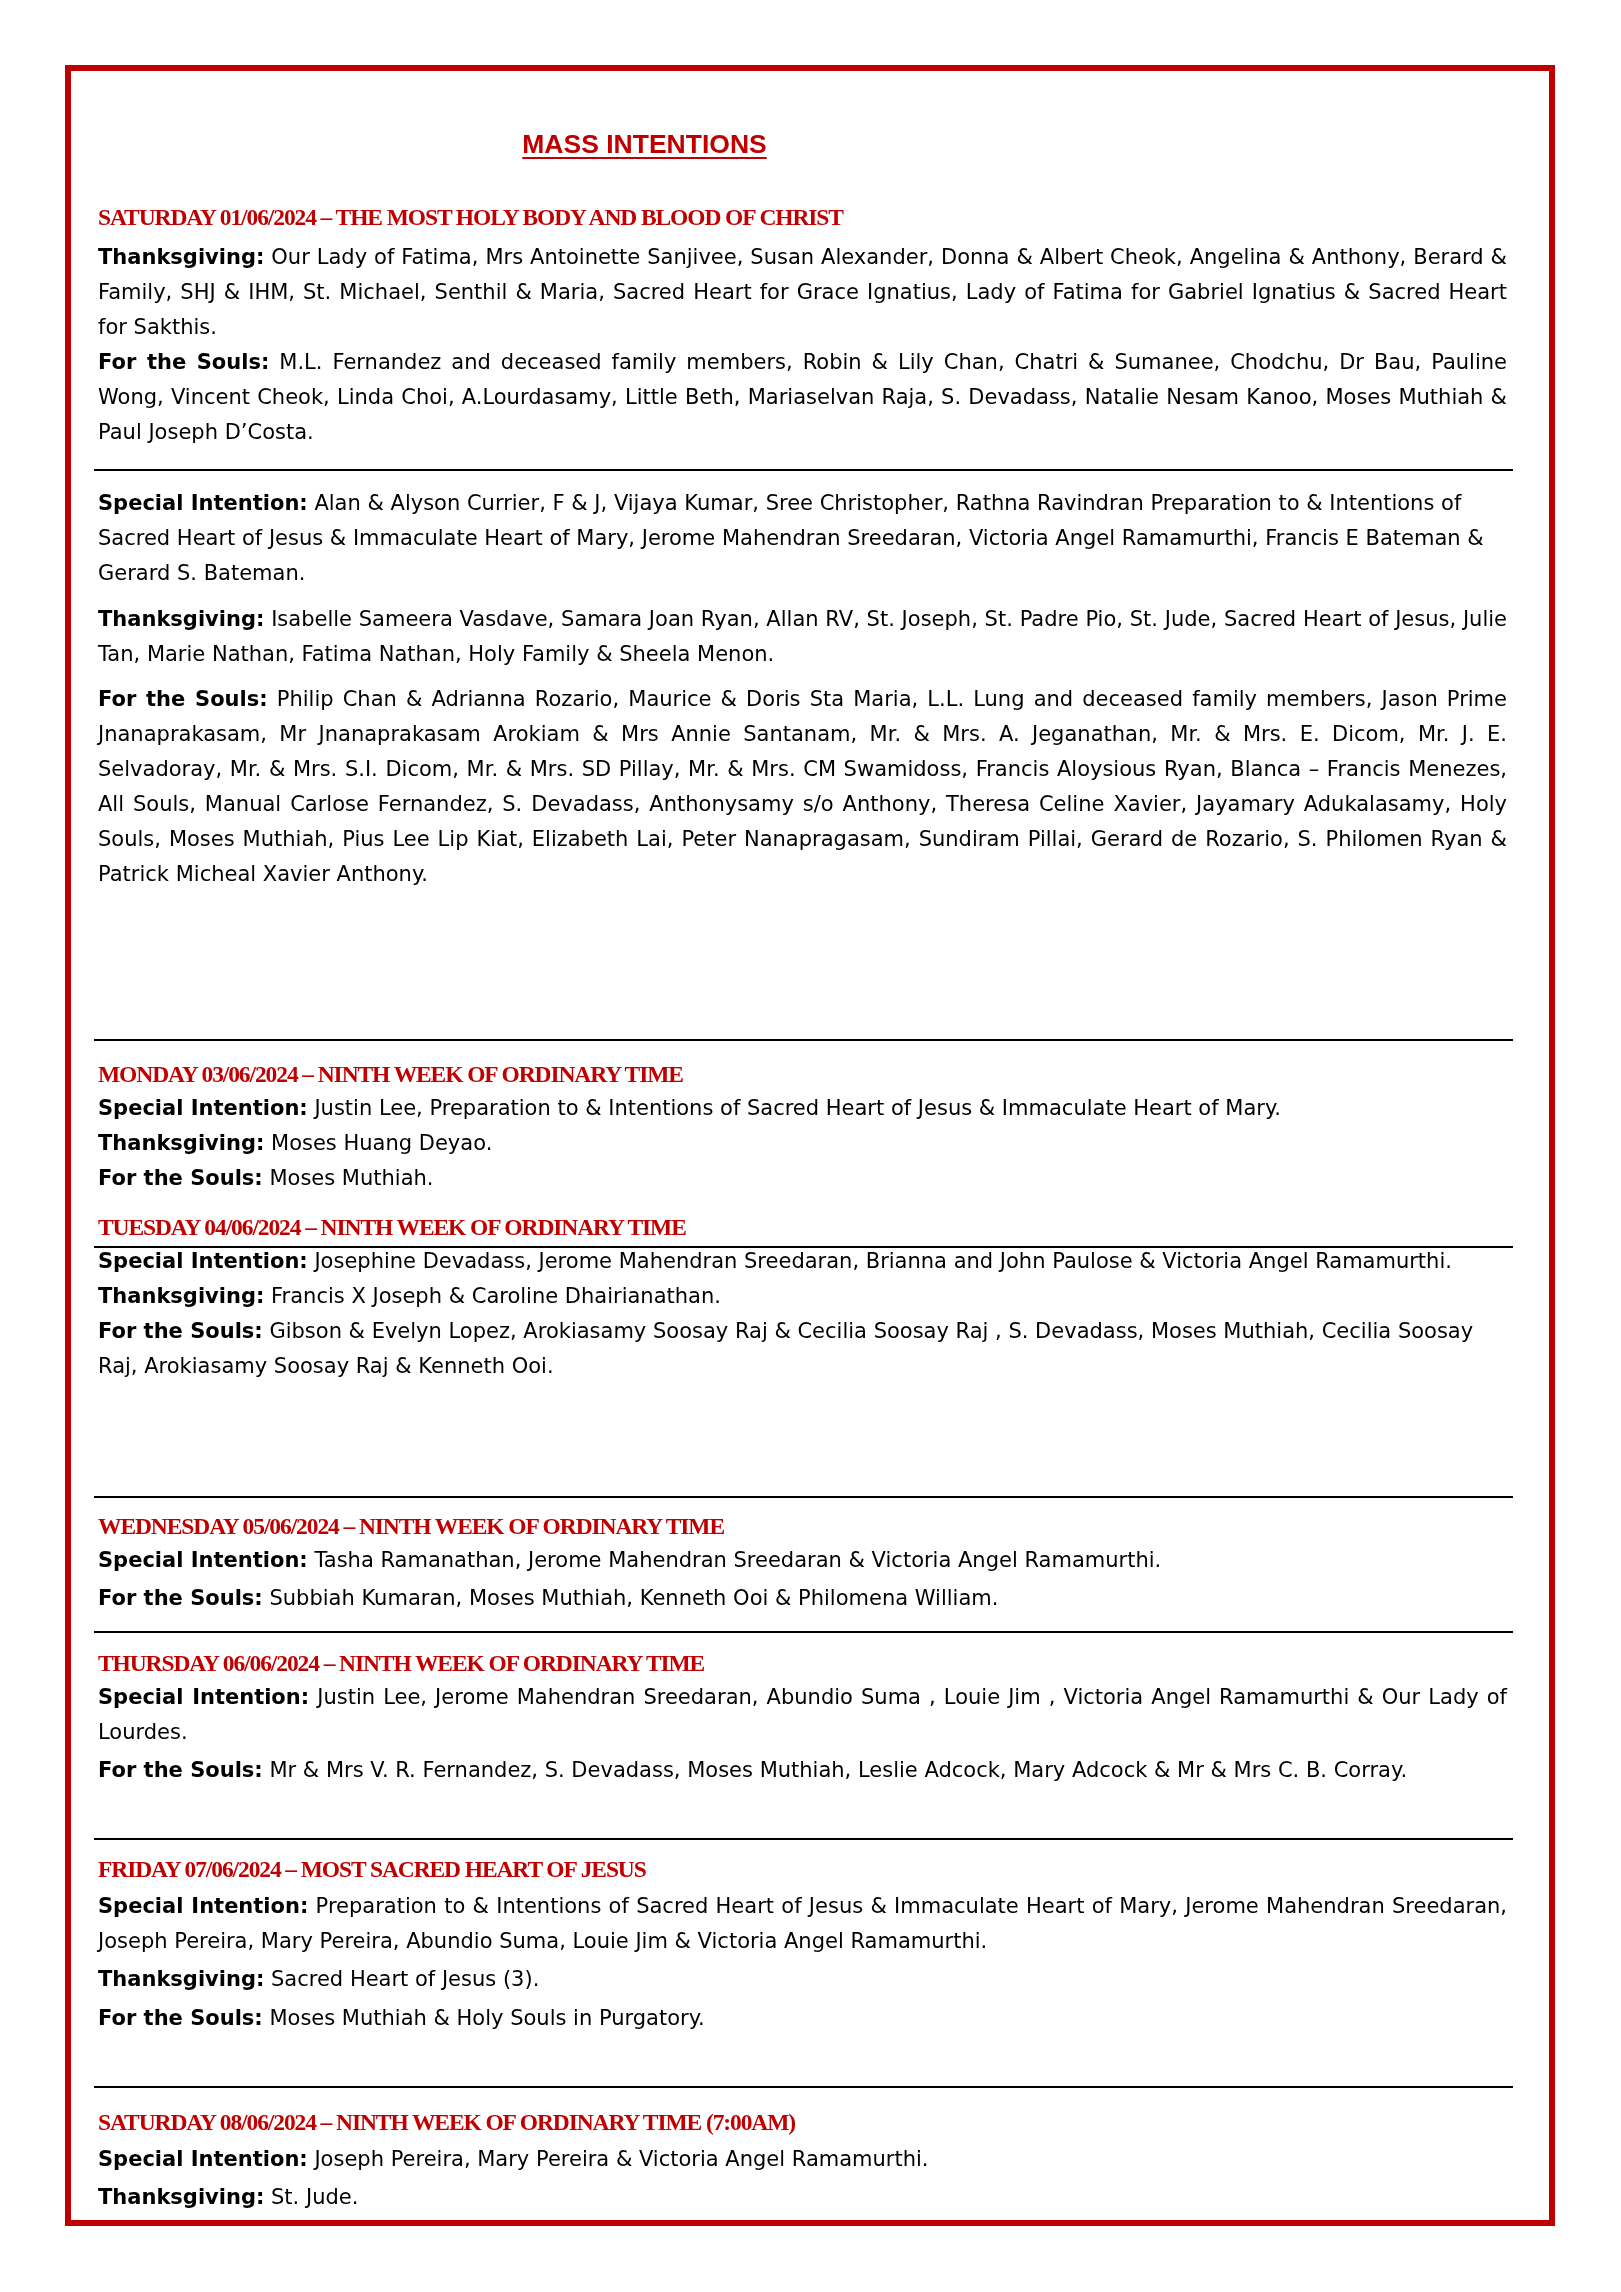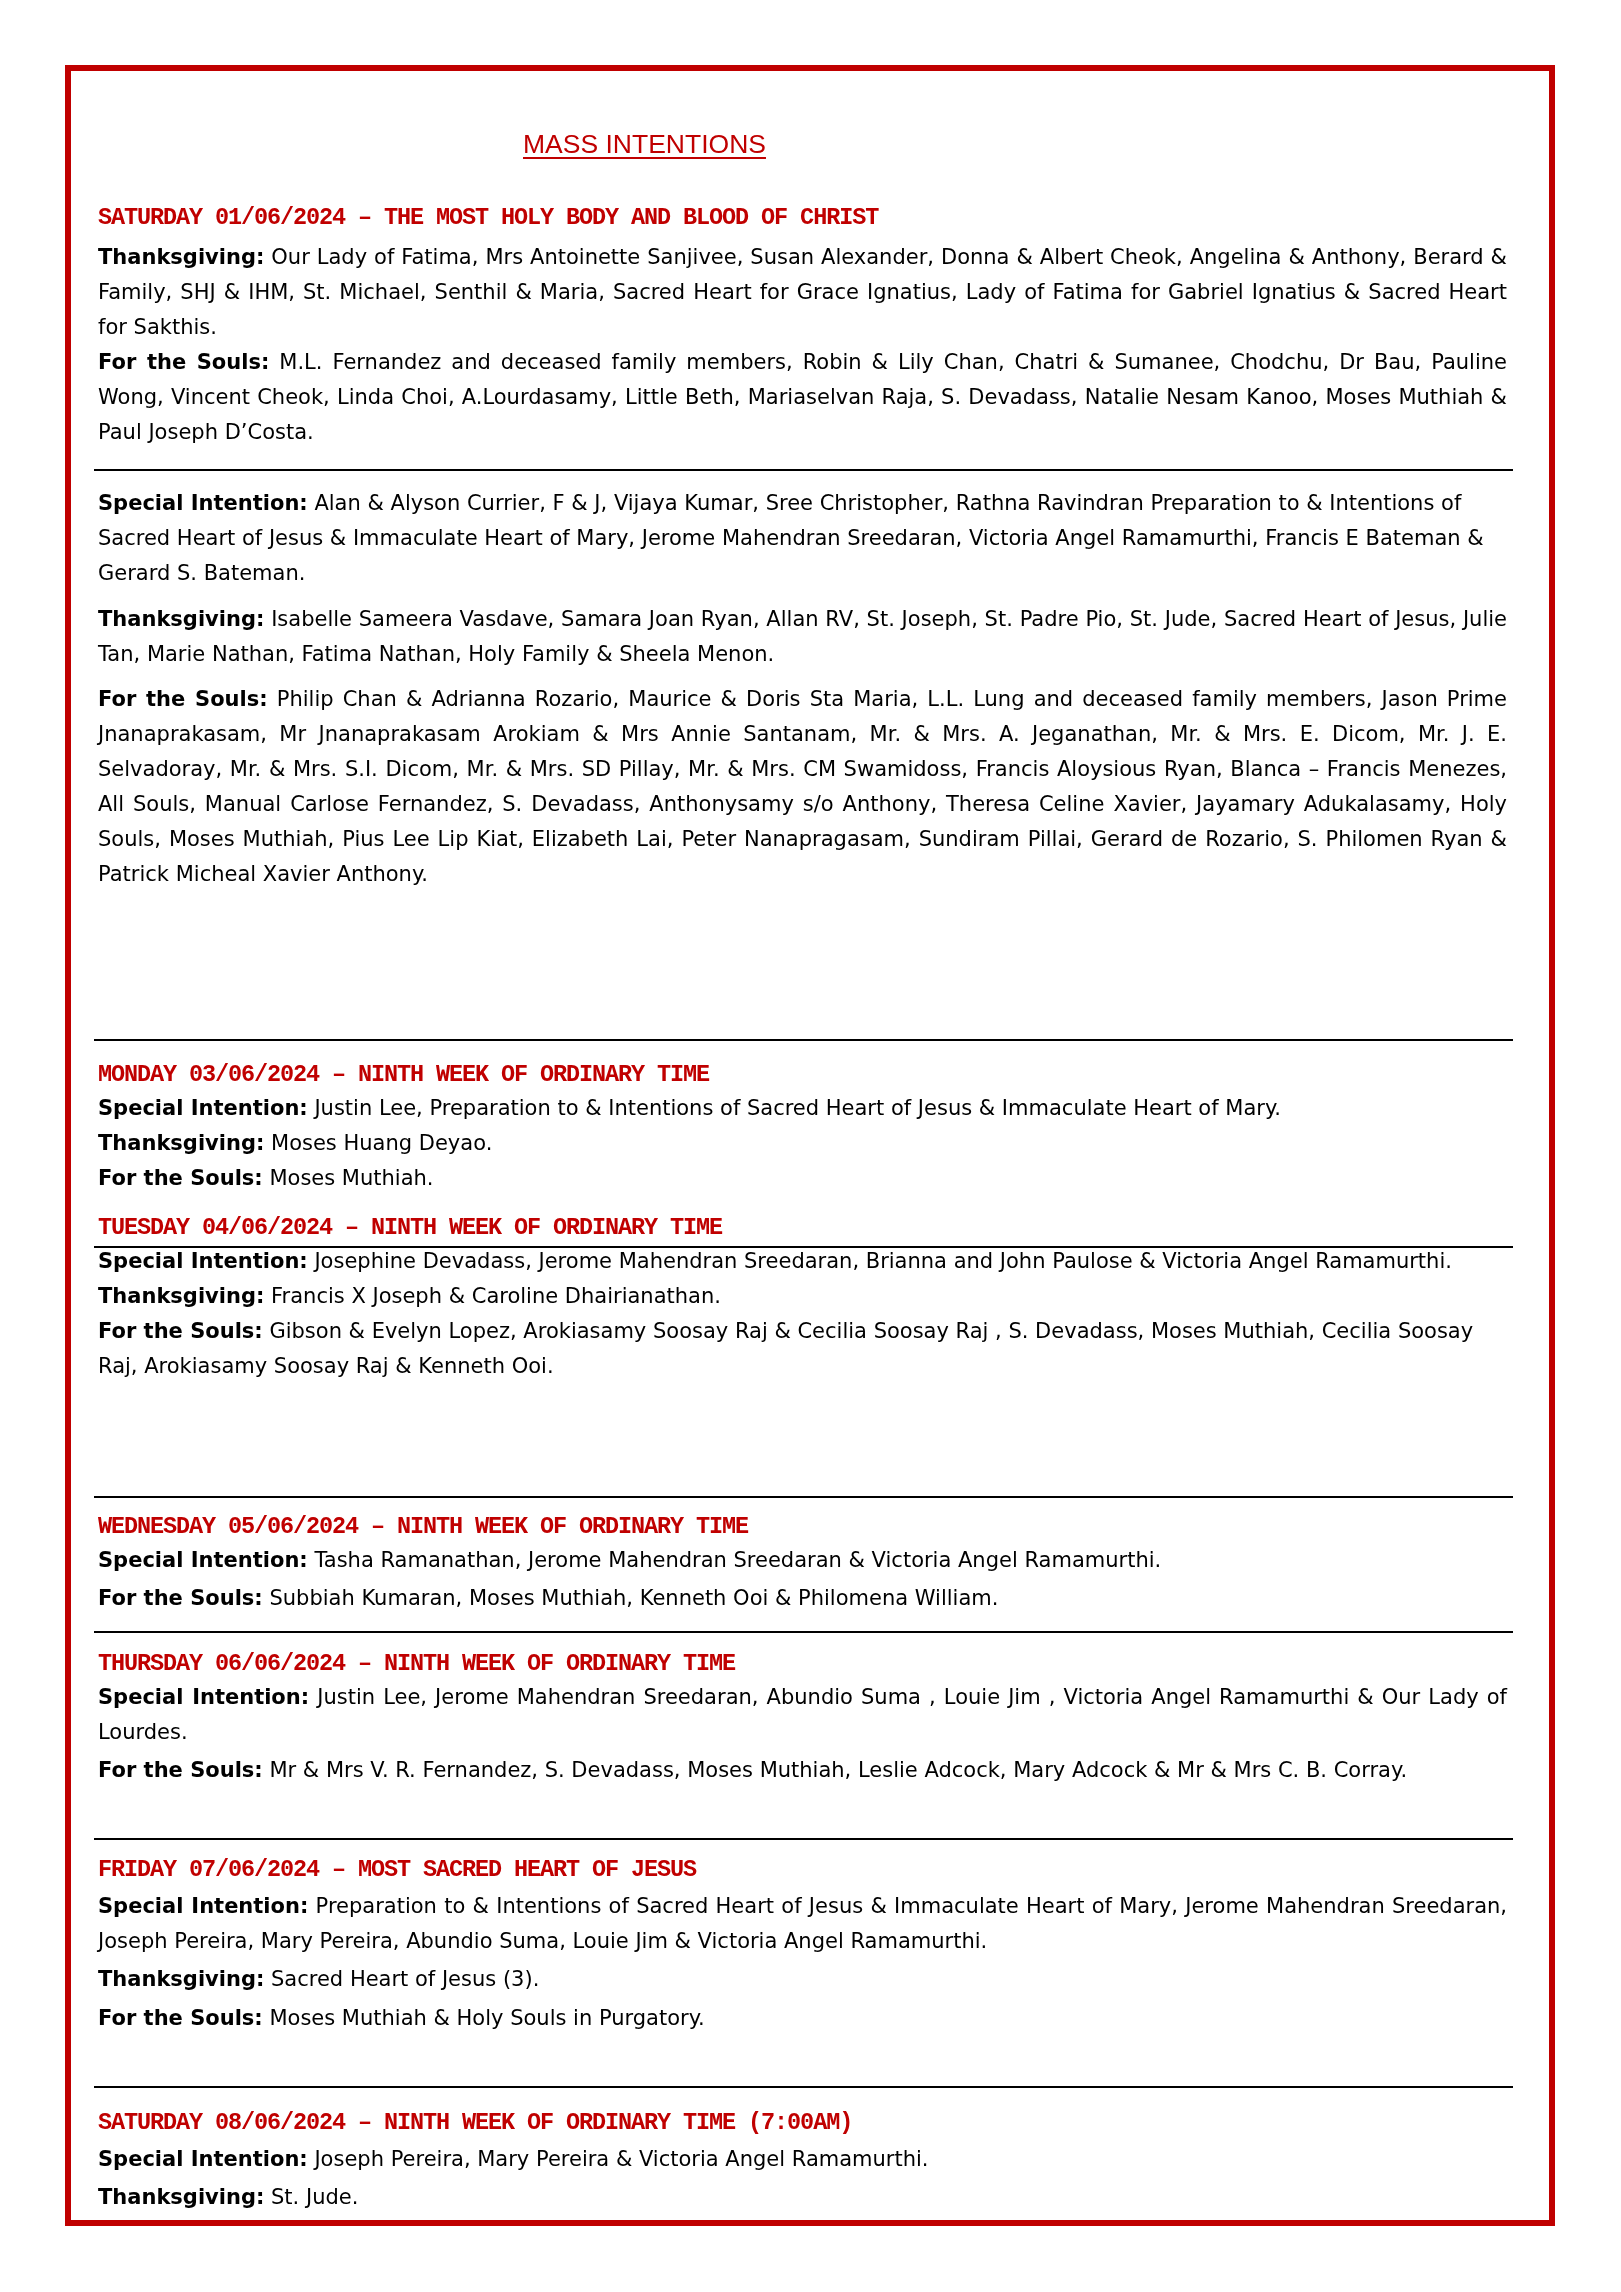--- a/index.html
+++ b/index.html
@@ -9,32 +9,32 @@
     left: 65px; top: 65px;
     width: 1478px; height: 2149px;
     border: 6.9px solid #C00000;
     box-sizing: content-box;
   }
   .title {
     position: absolute;
     left: 0; width: 1289px; top: 129px;
     text-align: center;
     font-family: "Liberation Sans", sans-serif;
-    font-weight: normal;
+    font-weight: bold;
     font-size: 26.5px;
     color: #C00000;
   }
   .title span { text-decoration: underline; text-decoration-thickness: 2px; text-underline-offset: 3.9px; }
   .col {
     position: absolute;
     left: 98px;
     width: 1409px;
   }
   .heading {
-    font-family: Liberation Mono, monospace;
+    font-family: Liberation Serif, serif;
     font-weight: bold;
     font-size: 23.5px;
     letter-spacing: -1.1px;
     color: #C00000;
     line-height: 33px;
     white-space: nowrap;
   }
   .para {
     font-family: "DejaVu Sans", sans-serif;
     font-size: 21px;

